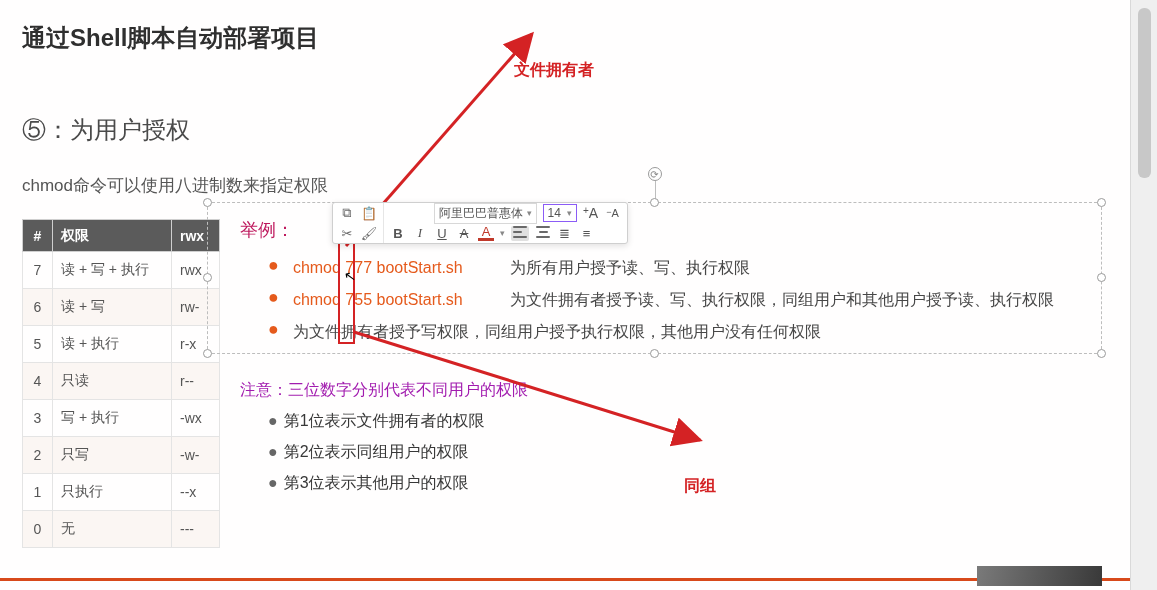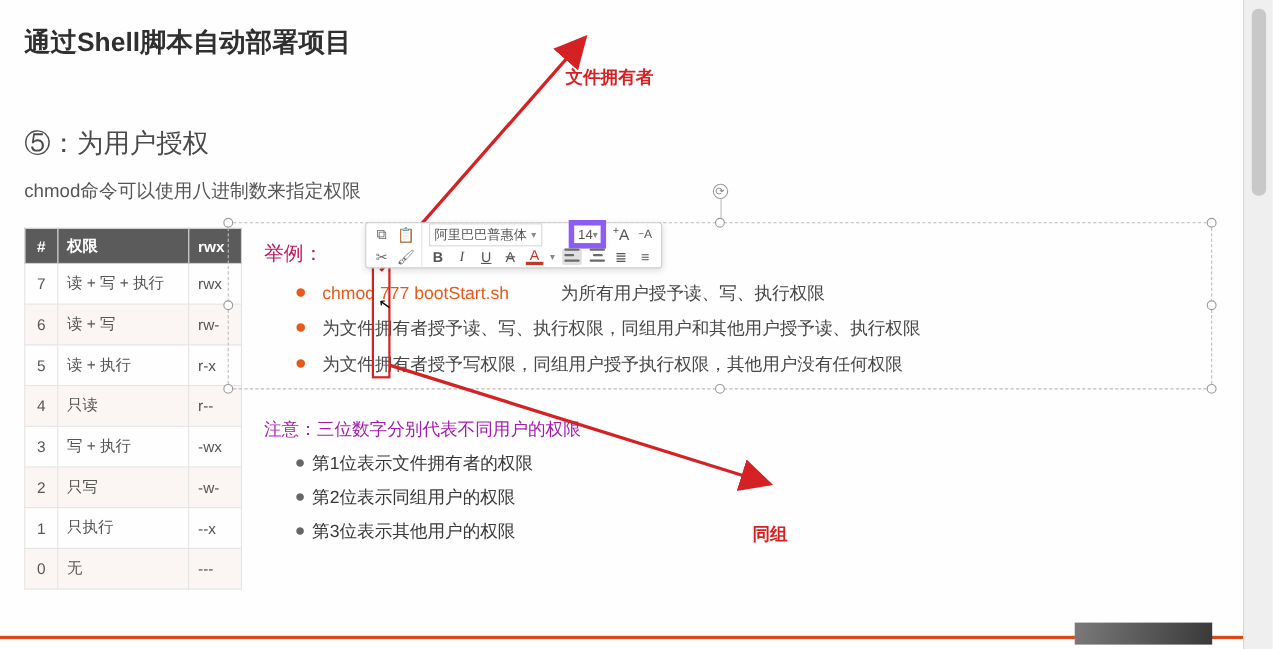--- a/index.html
+++ b/index.html
@@ -15,21 +15,21 @@
   .slide {
     position: absolute;
     left: 0; top: 0;
     width: 1130px;
     height: 590px;
     background: #fffefe;
     padding: 22px 12px 0 22px;
   }
   .slide-title { font-size: 24px; font-weight: 700; color: #2f2f2f; }
   .subtitle { margin-top: 60px; font-size: 24px; color: #4a4a4a; }
-  .desc { margin-top: 16px; font-size: 17px; color: #555; }
+  .desc { margin-top: 28px; font-size: 17px; color: #555; }
 
   
   .perm-table {
     margin-top: 22px;
     border-collapse: collapse;
     width: 198px;
     font-size: 14px;
   }
   .perm-table th {
     background: #5b5b5b;
@@ -88,22 +88,22 @@
     align-items: stretch;
     font-size: 13px;
     color: #555;
     height: 42px;
     z-index: 5;
   }
   .tb-col { display: flex; flex-direction: column; justify-content: center; padding: 0 6px; border-right: 1px solid #e6e6e6; }
   .tb-col:last-child { border-right: none; }
   .tb-row { display: flex; align-items: center; gap: 6px; height: 20px; }
   .tb-ico { width: 16px; height: 16px; display: inline-flex; align-items: center; justify-content: center; color: #6a6a6a; }
-  .font-sel { border: 1px solid #d8d8d8; padding: 1px 4px; font-size: 12px; min-width: 96px; display: inline-flex; justify-content: space-between; align-items: center; gap: 4px; }
-  .size-sel { border: 5px solid #8b5cf6; padding: 1px 4px; font-size: 12px; width: 34px; display: inline-flex; justify-content: space-between; align-items: center; margin-left: 18px; }
+  .font-sel { border: 1px solid #d8d8d8; padding: 1px 4px; font-size: 12px; min-width: 96px; display: inline-flex; justify-content: space-between; align-items: center; gap: 4px; margin-left: 44px; }
+  .size-sel { border: 1px solid #8b5cf6; padding: 1px 4px; font-size: 12px; width: 34px; display: inline-flex; justify-content: space-between; align-items: center; }
   .chev { font-size: 9px; color: #888; }
   .tb-btn { min-width: 16px; text-align: center; cursor: pointer; }
   .strike { text-decoration: line-through; }
   .underline { text-decoration: underline; }
   .hl { background: #e0e0e0; padding: 0 2px; border-radius: 2px; }
   .align-ico { display:inline-block;width:14px;height:12px;position:relative; }
   .align-ico::before,.align-ico::after{content:"";position:absolute;left:0;right:0;height:2px;background:#6a6a6a;border-radius:1px;}
   .align-ico::before{top:0;} .align-ico::after{bottom:0;}
   .align-ico span{position:absolute;top:5px;left:0;width:9px;height:2px;background:#6a6a6a;border-radius:1px;}
 
@@ -241,20 +241,21 @@
   <div class="right-col">
     <div class="ex-title">举例：</div>
     <div id="ex-list">
         <div class="ex-line">
           <span class="dot">●</span>
           <span class="cmd">chmod 777 bootStart.sh</span>
           <span>为所有用户授予读、写、执行权限</span>
         </div>
         <div class="ex-line">
           <span class="dot">●</span>
+          <span class="cmd">chmod 755 bootStart.sh</span>
           <span>为文件拥有者授予读、写、执行权限，同组用户和其他用户授予读、执行权限</span>
         </div>
         <div class="ex-line">
           <span class="dot">●</span>
           <span>为文件拥有者授予写权限，同组用户授予执行权限，其他用户没有任何权限</span>
         </div>
       </div>
     <div class="note">注意：三位数字分别代表不同用户的权限</div>
     <div id="note-list">
         <div class="note-item">

